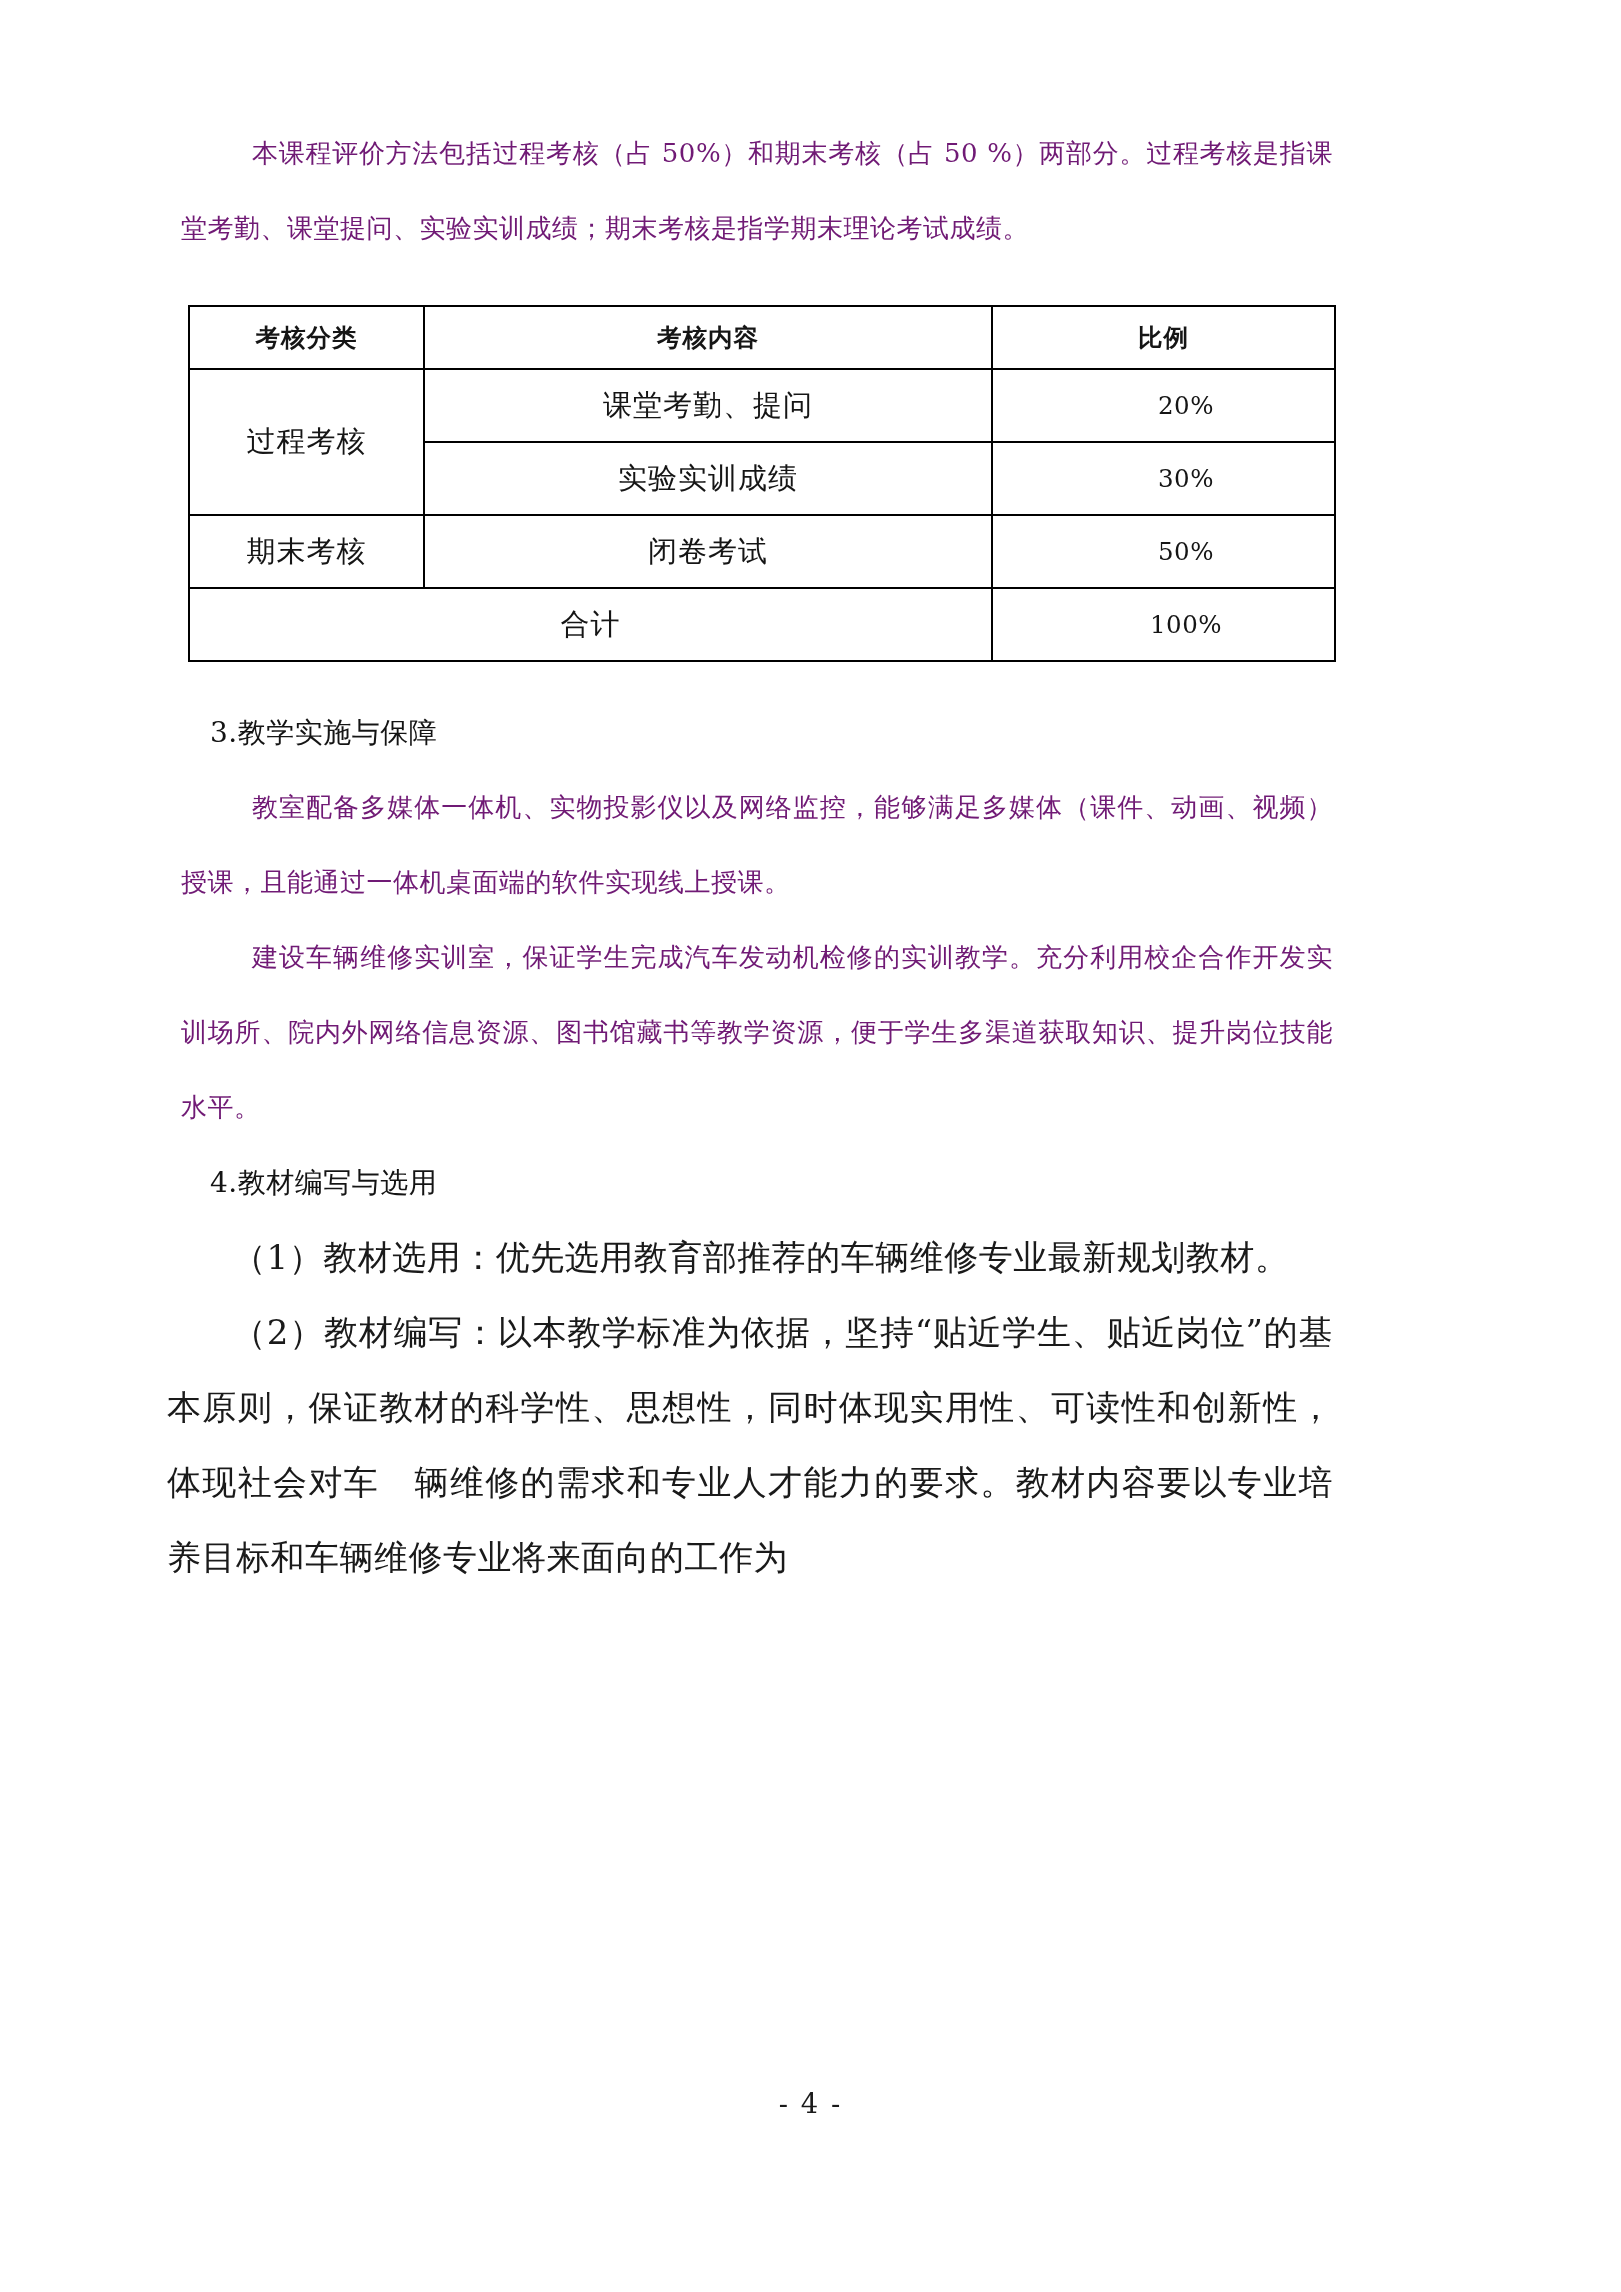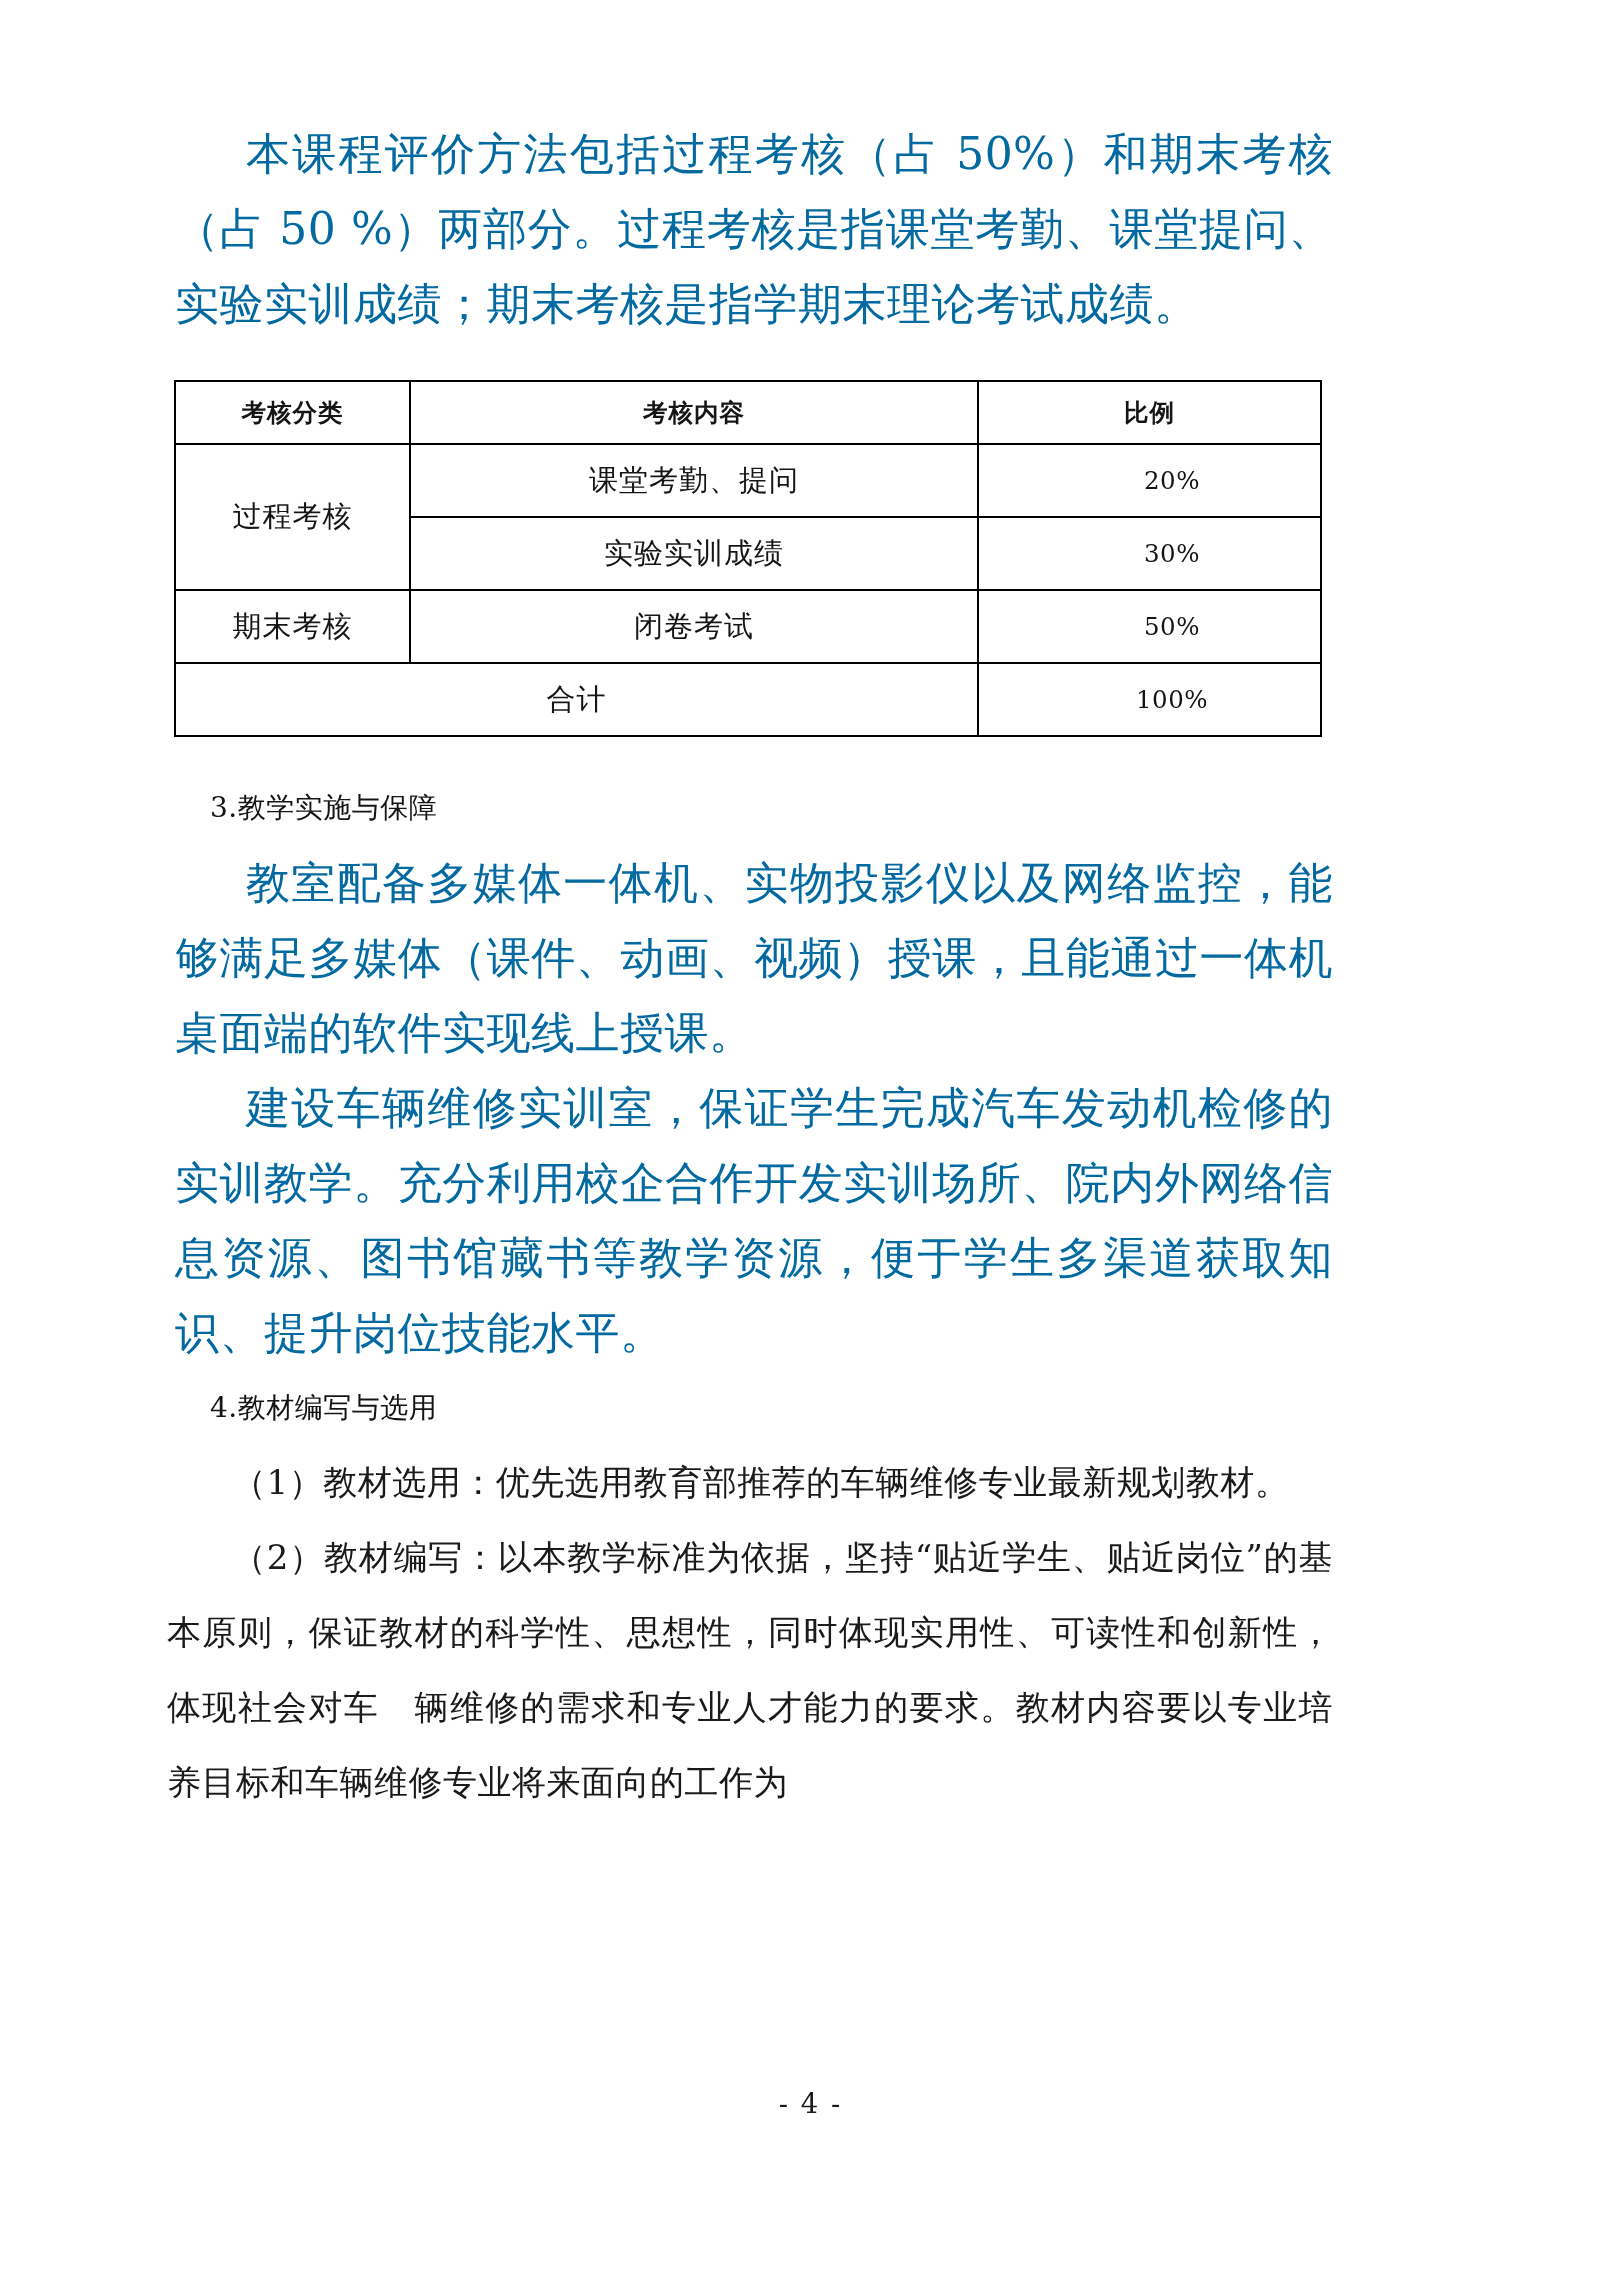--- a/index.html
+++ b/index.html
@@ -25,29 +25,29 @@
   
   .content {
     position: absolute;
     left: 167px;
     top: 116px;
     width: 1166px;
   }
 
   
   .para {
-    font-size: 44px;
+    font-size: 26px;
     line-height: 75px;
     letter-spacing: 0.5px;
     text-align: justify;
     text-justify: inter-ideograph;
     text-indent: 71px;
-    margin: 0 0 0 8px;
+    margin: 0 0 0 14px;
     font-family: "DejaVu Serif", "Liberation Serif", serif;
-    color: #0369a1;
+    color: #701a75;
   }
 
   
   .heading {
     font-size: 28px;
     line-height: 75px;
     letter-spacing: 0.5px;
     text-indent: 43px;
     margin: 0;
     font-family: "DejaVu Serif", "Liberation Serif", serif;
@@ -60,21 +60,21 @@
     line-height: 75px;
     letter-spacing: 0.5px;
     text-align: justify;
     text-justify: inter-ideograph;
     text-indent: 65px;
     margin: 0;
   }
 
   
   .table-wrap {
-    margin: 39px 0 33px 7px;
+    margin: 39px 0 33px 21px;
     width: 1147px;
   }
   table.assess {
     border-collapse: collapse;
     width: 1147px;
     table-layout: fixed;
   }
   table.assess td, table.assess th {
     border: 2px solid #000000;
     text-align: center;

